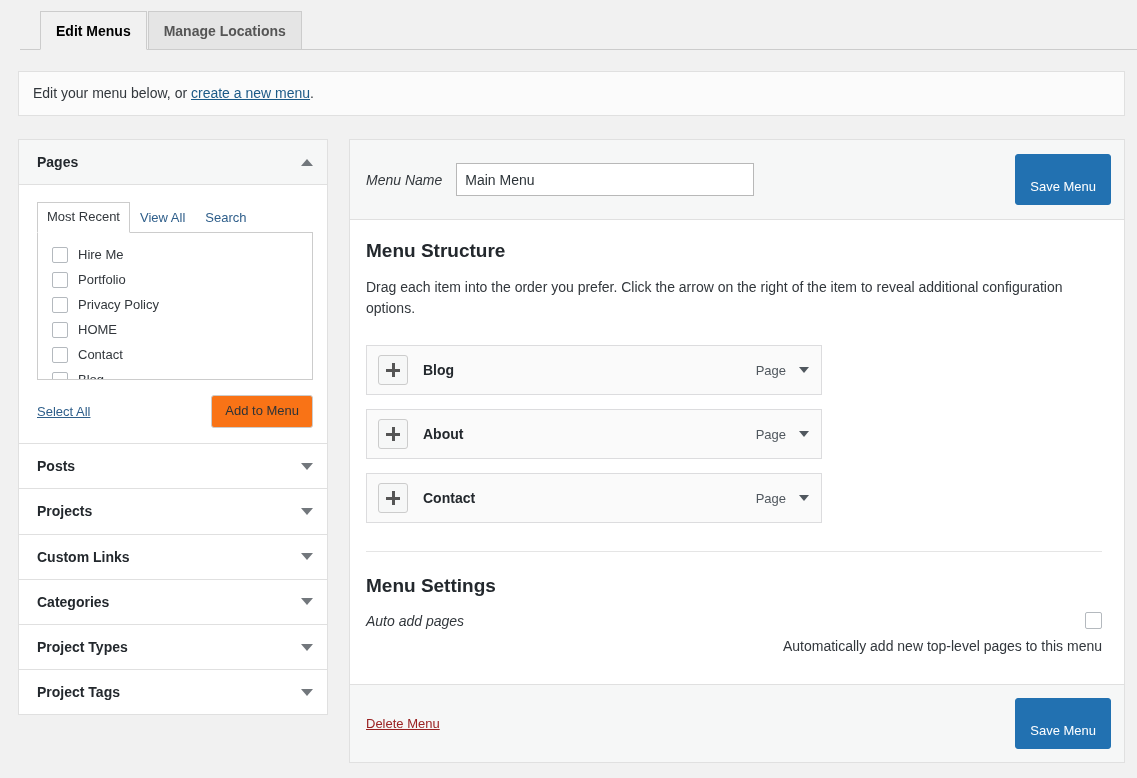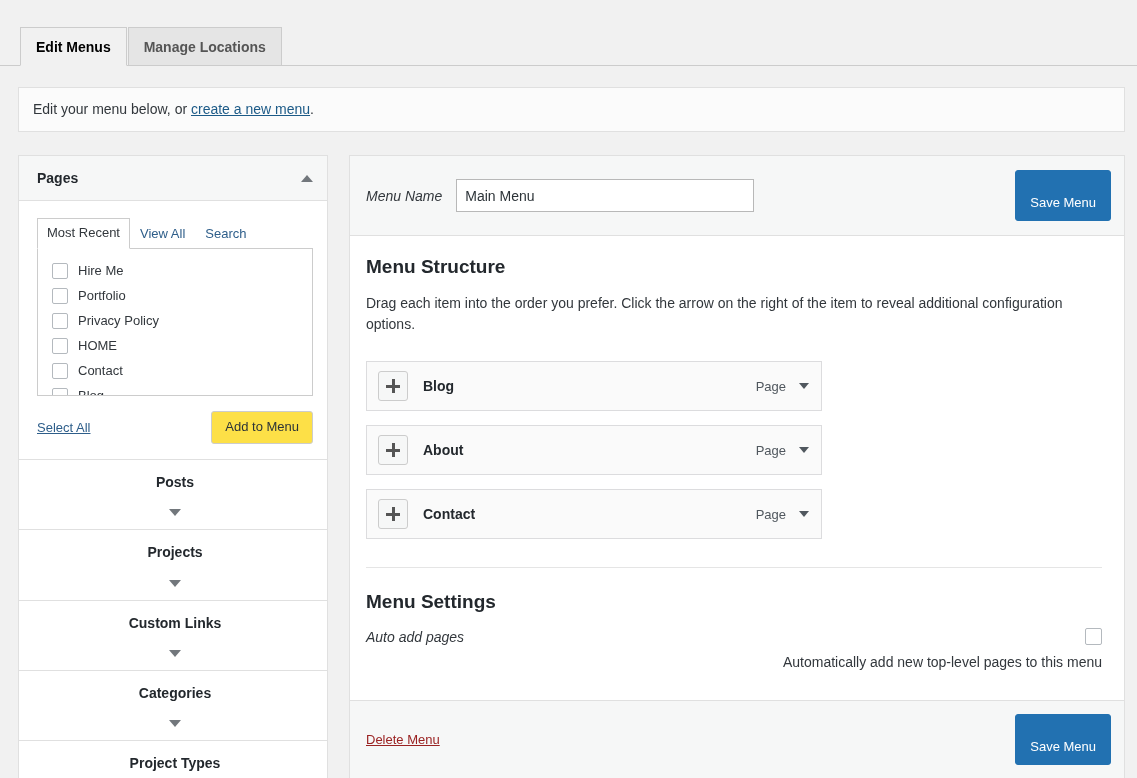--- a/index.html
+++ b/index.html
@@ -9,25 +9,26 @@
     background: #f1f1f1;
     font-family: "Liberation Sans", sans-serif;
     font-size: 13px;
     color: #23282d;
     overflow: hidden;
   }
 
   
   .tab-strip {
     position: relative;
-    height: 66px;
+    height: 50px;
     padding-left: 20px;
     border-bottom: 1px solid #ccc;
     display: flex;
     align-items: flex-end;
+    margin-left: 20px;
   }
   .tab {
     display: inline-block;
     padding: 9px 15px 8px;
     margin: 0 0 -1px 0;
     font-size: 14px;
     font-weight: bold;
     line-height: 20px;
     border: 1px solid #ccc;
     color: #555;
@@ -76,21 +77,20 @@
     justify-content: space-between;
     padding: 13px 14px 13px 18px;
     background: #f6f7f7;
     border-bottom: 1px solid #e0e0e0;
     cursor: pointer;
     gap: 18px;
   }
   .panel.collapsed .panel-head {
     background: #fff;
     border-bottom: none;
-    flex-direction: column;
   }
   .panel-title {
     font-size: 14px;
     font-weight: bold;
     color: #23282d;
     line-height: 1.3;
   }
   .caret {
     width: 0; height: 0;
     border-left: 6px solid transparent;
@@ -173,21 +173,21 @@
   .link-plain { font-size: 13px; color: #2e5e8a; text-decoration: underline; cursor: pointer; }
 
   .btn {
     display: inline-block;
     padding: 6px 13px 7px;
     font-size: 13px;
     line-height: 18px;
     border-radius: 3px;
     cursor: pointer;
     border: 1px solid #ccc;
-    background: #fde047;
+    background: #f97316;
     color: #2c3338;
   }
   .btn-primary {
     background: #2271b1;
     border-color: #2271b1;
     color: #fff;
     font-weight: normal;
     padding: 23px 14px 8px;
   }
 

